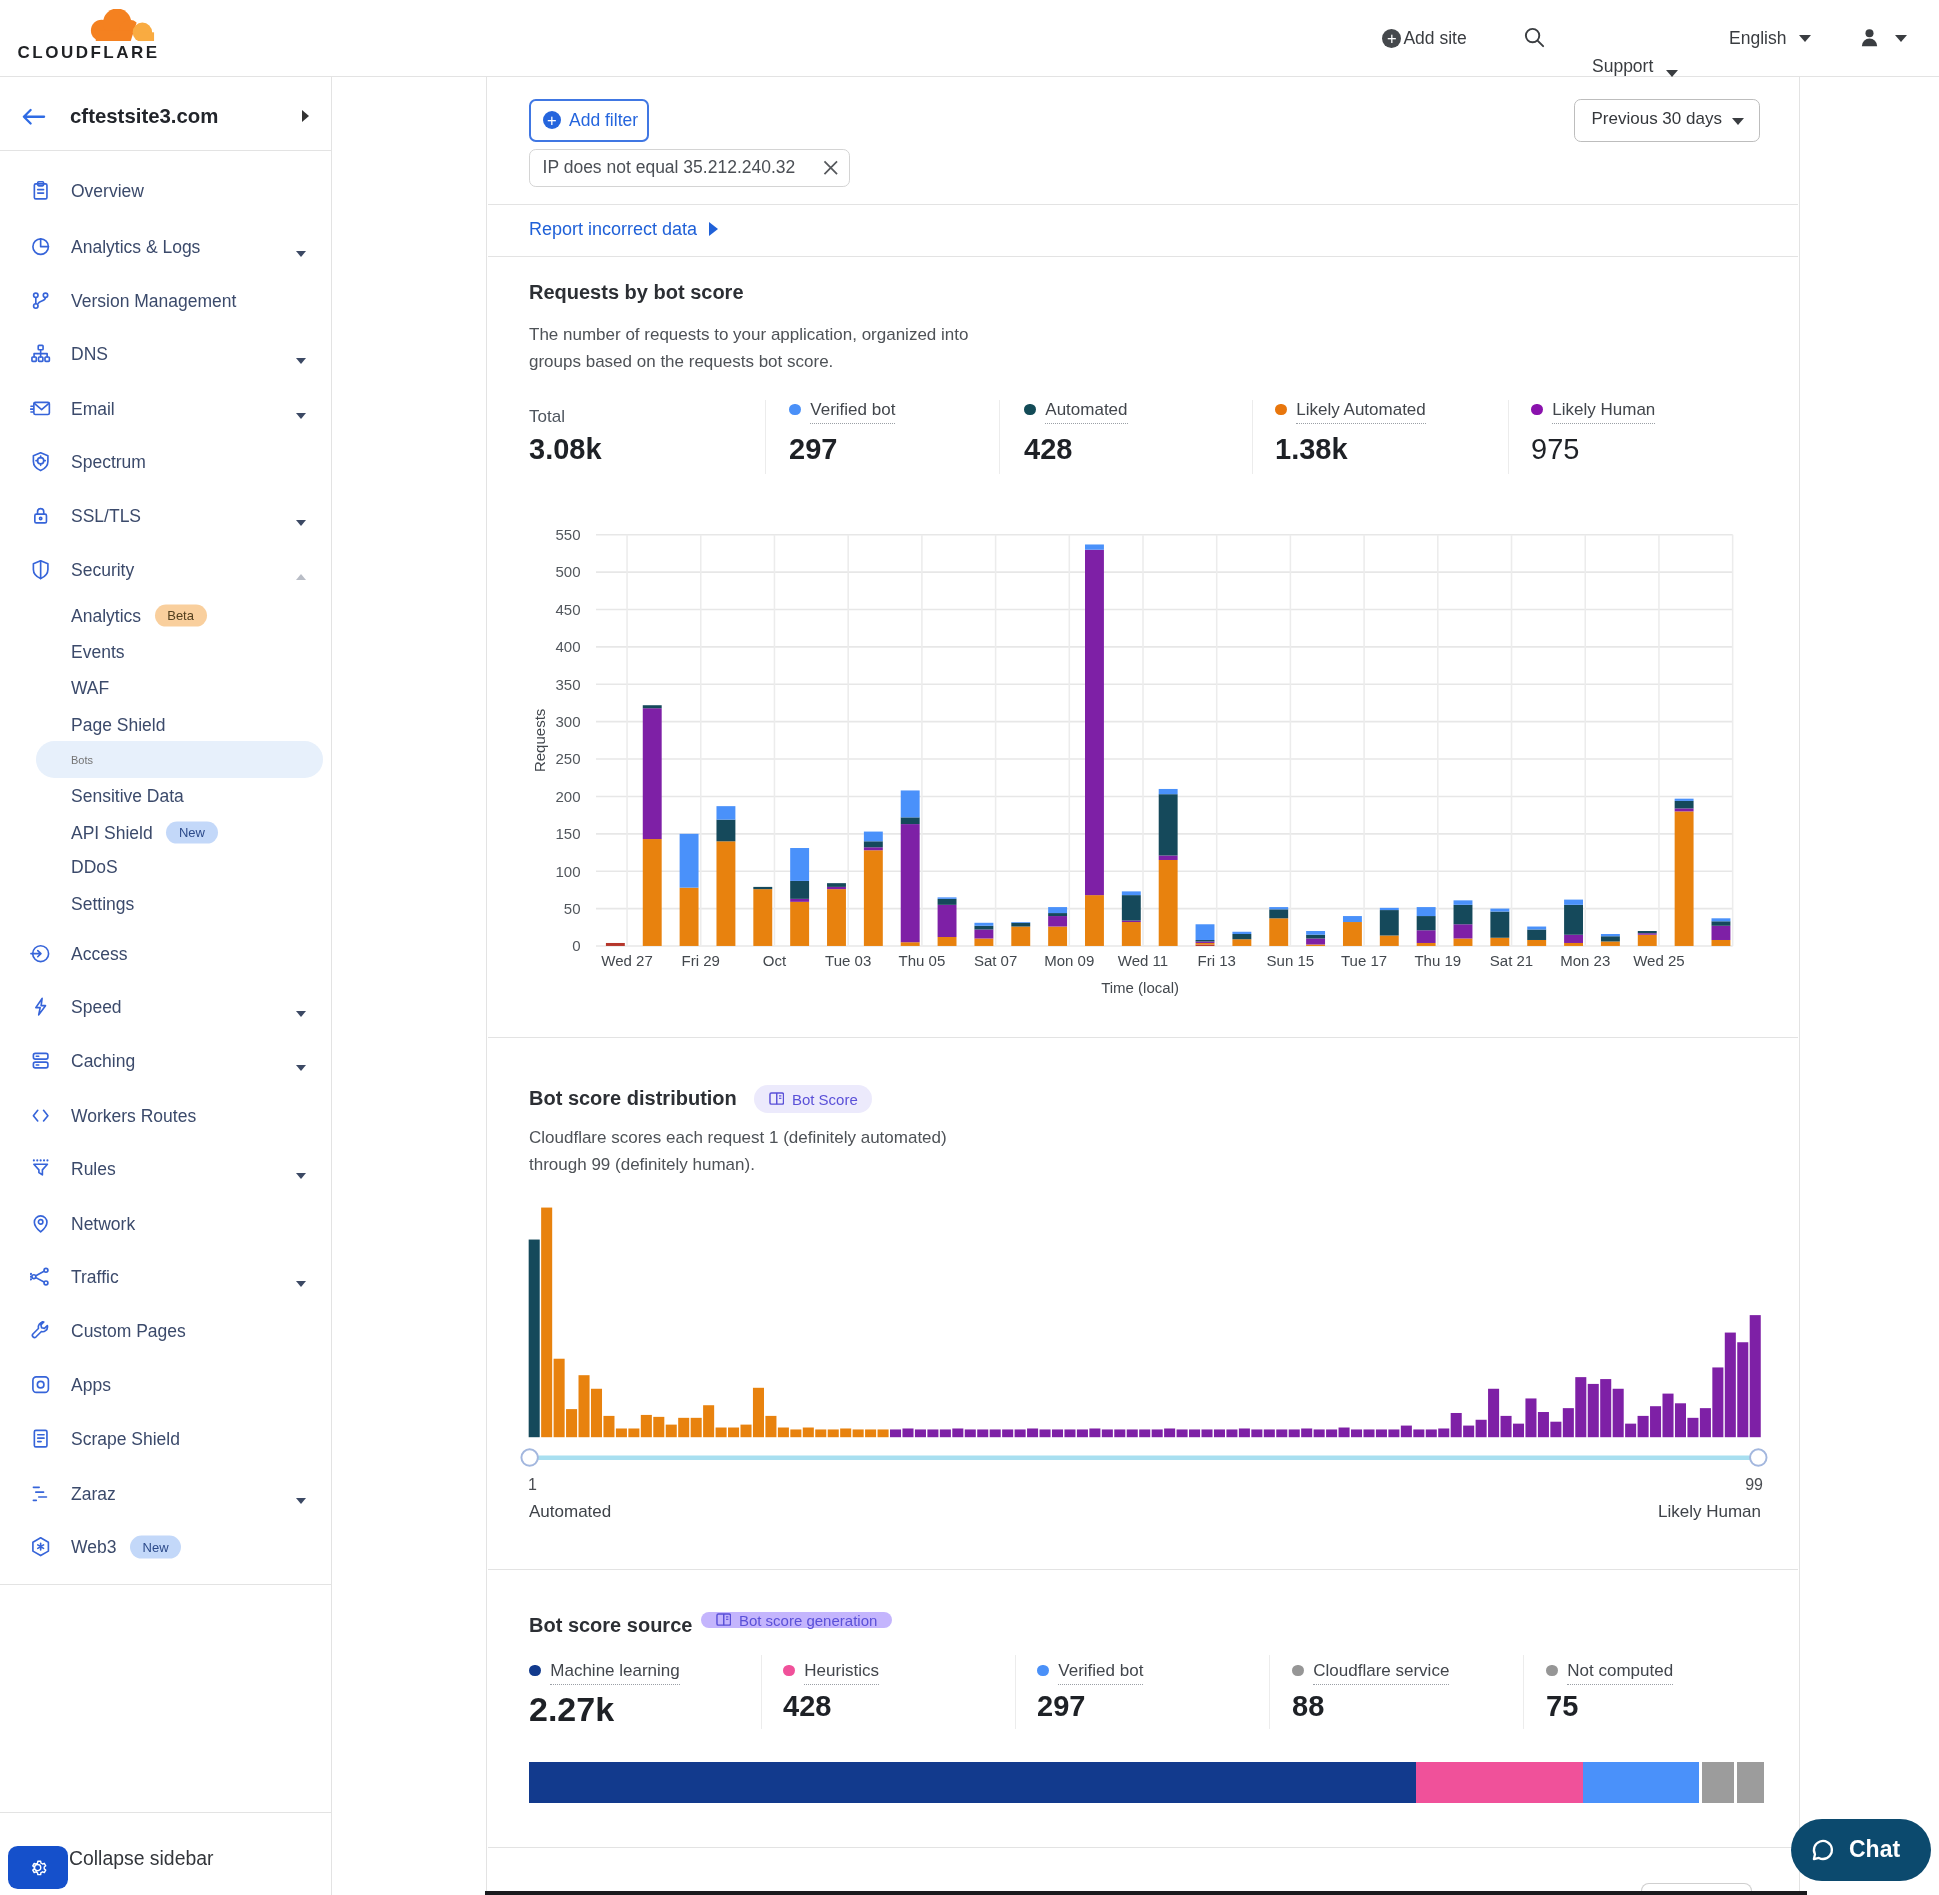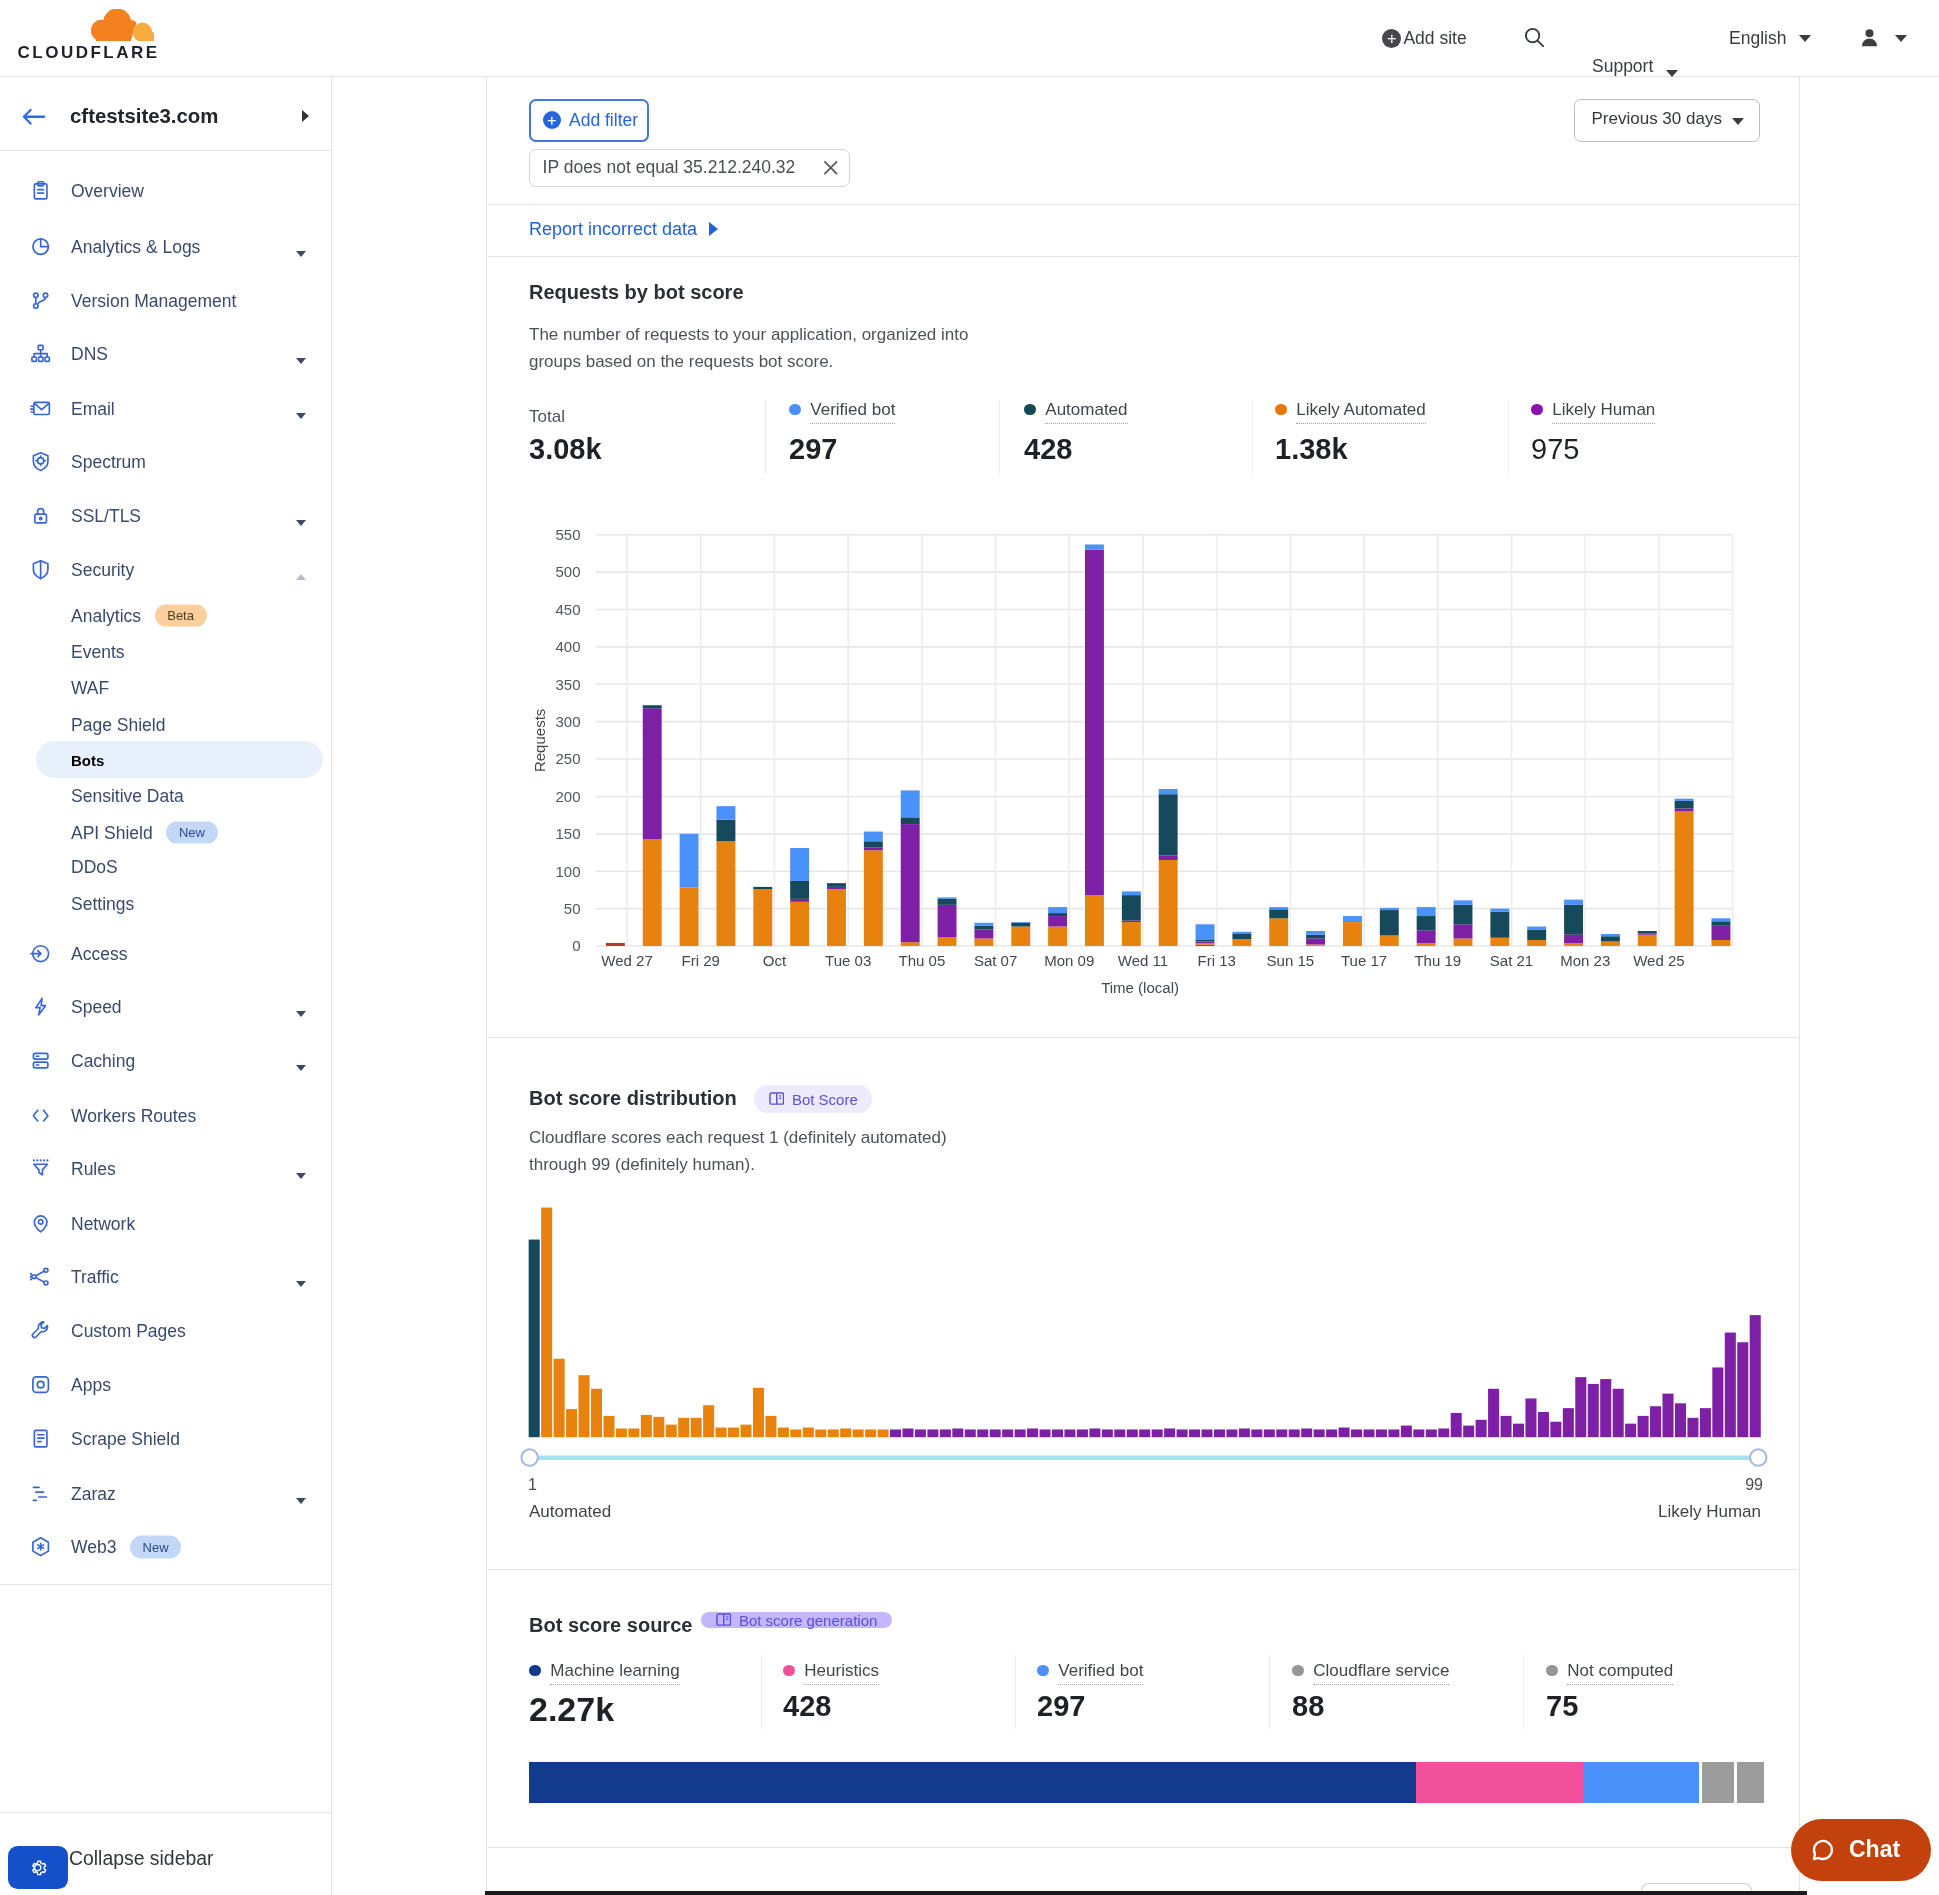--- a/index.html
+++ b/index.html
@@ -124,21 +124,21 @@
     <div style="position:absolute;left:36px;top:556px;width:287px;height:37px;box-sizing:border-box">
       <div style="position:absolute;left:35px;top:50%;transform:translateY(-50%);font-size:17.5px;color:#3b4a6b;white-space:nowrap">Events</div>
     </div>
     <div style="position:absolute;left:36px;top:592px;width:287px;height:37px;box-sizing:border-box">
       <div style="position:absolute;left:35px;top:50%;transform:translateY(-50%);font-size:17.5px;color:#3b4a6b;white-space:nowrap">WAF</div>
     </div>
     <div style="position:absolute;left:36px;top:629px;width:287px;height:37px;box-sizing:border-box">
       <div style="position:absolute;left:35px;top:50%;transform:translateY(-50%);font-size:17.5px;color:#3b4a6b;white-space:nowrap">Page Shield</div>
     </div>
     <div style="position:absolute;left:36px;top:664px;width:287px;height:37px;background:#e7f0fb;border-radius:18.4px;box-sizing:border-box">
-      <div style="position:absolute;left:35px;top:50%;transform:translateY(-50%);font-size:15px;font-weight:bold;color:#000000;white-space:nowrap">Bots</div>
+      <div style="position:absolute;left:35px;top:50%;transform:translateY(-50%);font-size:11px;font-weight:normal;color:#737373;white-space:nowrap">Bots</div>
     </div>
     <div style="position:absolute;left:36px;top:700px;width:287px;height:37px;box-sizing:border-box">
       <div style="position:absolute;left:35px;top:50%;transform:translateY(-50%);font-size:17.5px;color:#3b4a6b;white-space:nowrap">Sensitive Data</div>
     </div>
     <div style="position:absolute;left:36px;top:737px;width:287px;height:37px;box-sizing:border-box">
       <div style="position:absolute;left:35px;top:50%;transform:translateY(-50%);font-size:17.5px;color:#3b4a6b;white-space:nowrap">API Shield<span style="display:inline-block;margin-left:13.6px;padding:3.9px 12.6px;border-radius:12.6px;background:#c3d8f9;color:#2c4a8a;font-size:13px;vertical-align:1.9px">New</span></div>
     </div>
     <div style="position:absolute;left:36px;top:771px;width:287px;height:37px;box-sizing:border-box">
       <div style="position:absolute;left:35px;top:50%;transform:translateY(-50%);font-size:17.5px;color:#3b4a6b;white-space:nowrap">DDoS</div>
     </div>
@@ -612,18 +612,18 @@
 <div style="position:absolute;left:1523px;top:1655px;width:0;height:74px;border-left:1.9px solid #ececec"></div>
 <div style="position:absolute;left:529px;top:1762px;width:887px;height:41px;background:#123a8d"></div>
 <div style="position:absolute;left:1416px;top:1762px;width:167px;height:41px;background:#f0519a"></div>
 <div style="position:absolute;left:1583px;top:1762px;width:116px;height:41px;background:#4a91fa"></div>
 <div style="position:absolute;left:1702px;top:1762px;width:32px;height:41px;background:#9c9c9c"></div>
 <div style="position:absolute;left:1737px;top:1762px;width:27px;height:41px;background:#9c9c9c"></div>
 <div style="position:absolute;left:488px;top:1847px;width:1310px;border-top:1.9px solid #e3e3e3"></div>
 
 <div style="position:absolute;left:1641px;top:1883px;width:111px;height:12.6px;background:#fff;border:1.9px solid #cfcfcf;border-bottom:none;border-radius:7.8px 7.8px 0 0;box-sizing:border-box"></div>
 <div style="position:absolute;left:485px;top:1891px;width:1322px;height:3.9px;background:#1a1b1e"></div>
-<div style="position:absolute;left:1791px;top:1819px;width:140px;height:62px;border-radius:31px;background:#c2410c">
+<div style="position:absolute;left:1791px;top:1819px;width:140px;height:62px;border-radius:31px;background:#0c4a6e">
   <svg width="26" height="26" viewBox="0 0 24 24" style="position:absolute;left:19.4px;top:18.4px">
       <path d="M12 20.3a8.3 8.3 0 1 0-7.4-4.4l-1 4.5 4.6-1.1a8.3 8.3 0 0 0 3.8 1z" fill="none" stroke="#fff" stroke-width="2.1" stroke-linejoin="round"></path>
     </svg>
   <span style="position:absolute;left:58px;top:16.5px;font-size:23px;font-weight:bold;color:#fff">Chat</span>
 </div>
 
 </body></html>

